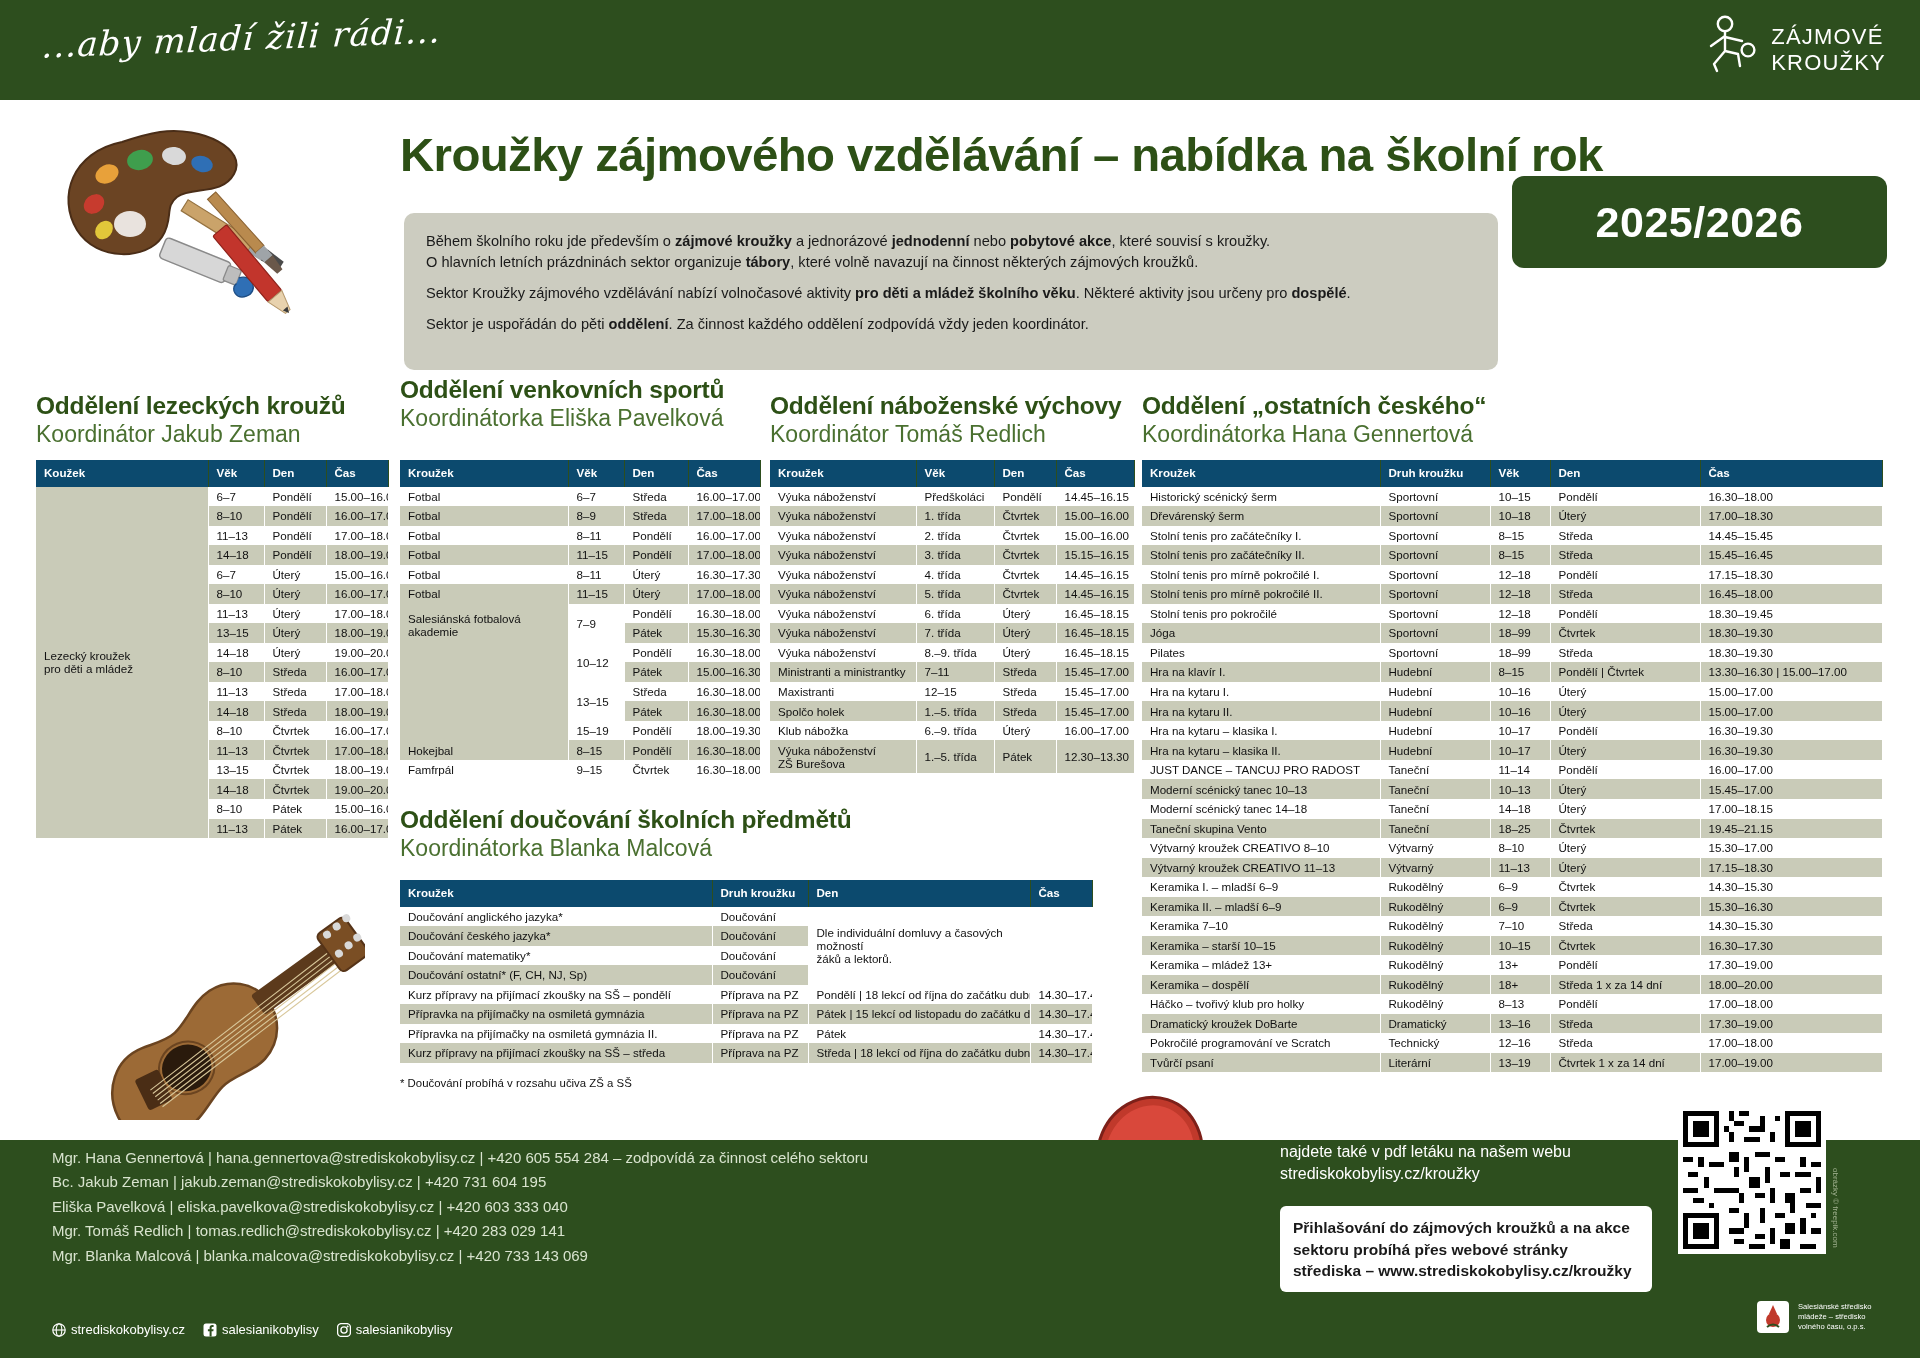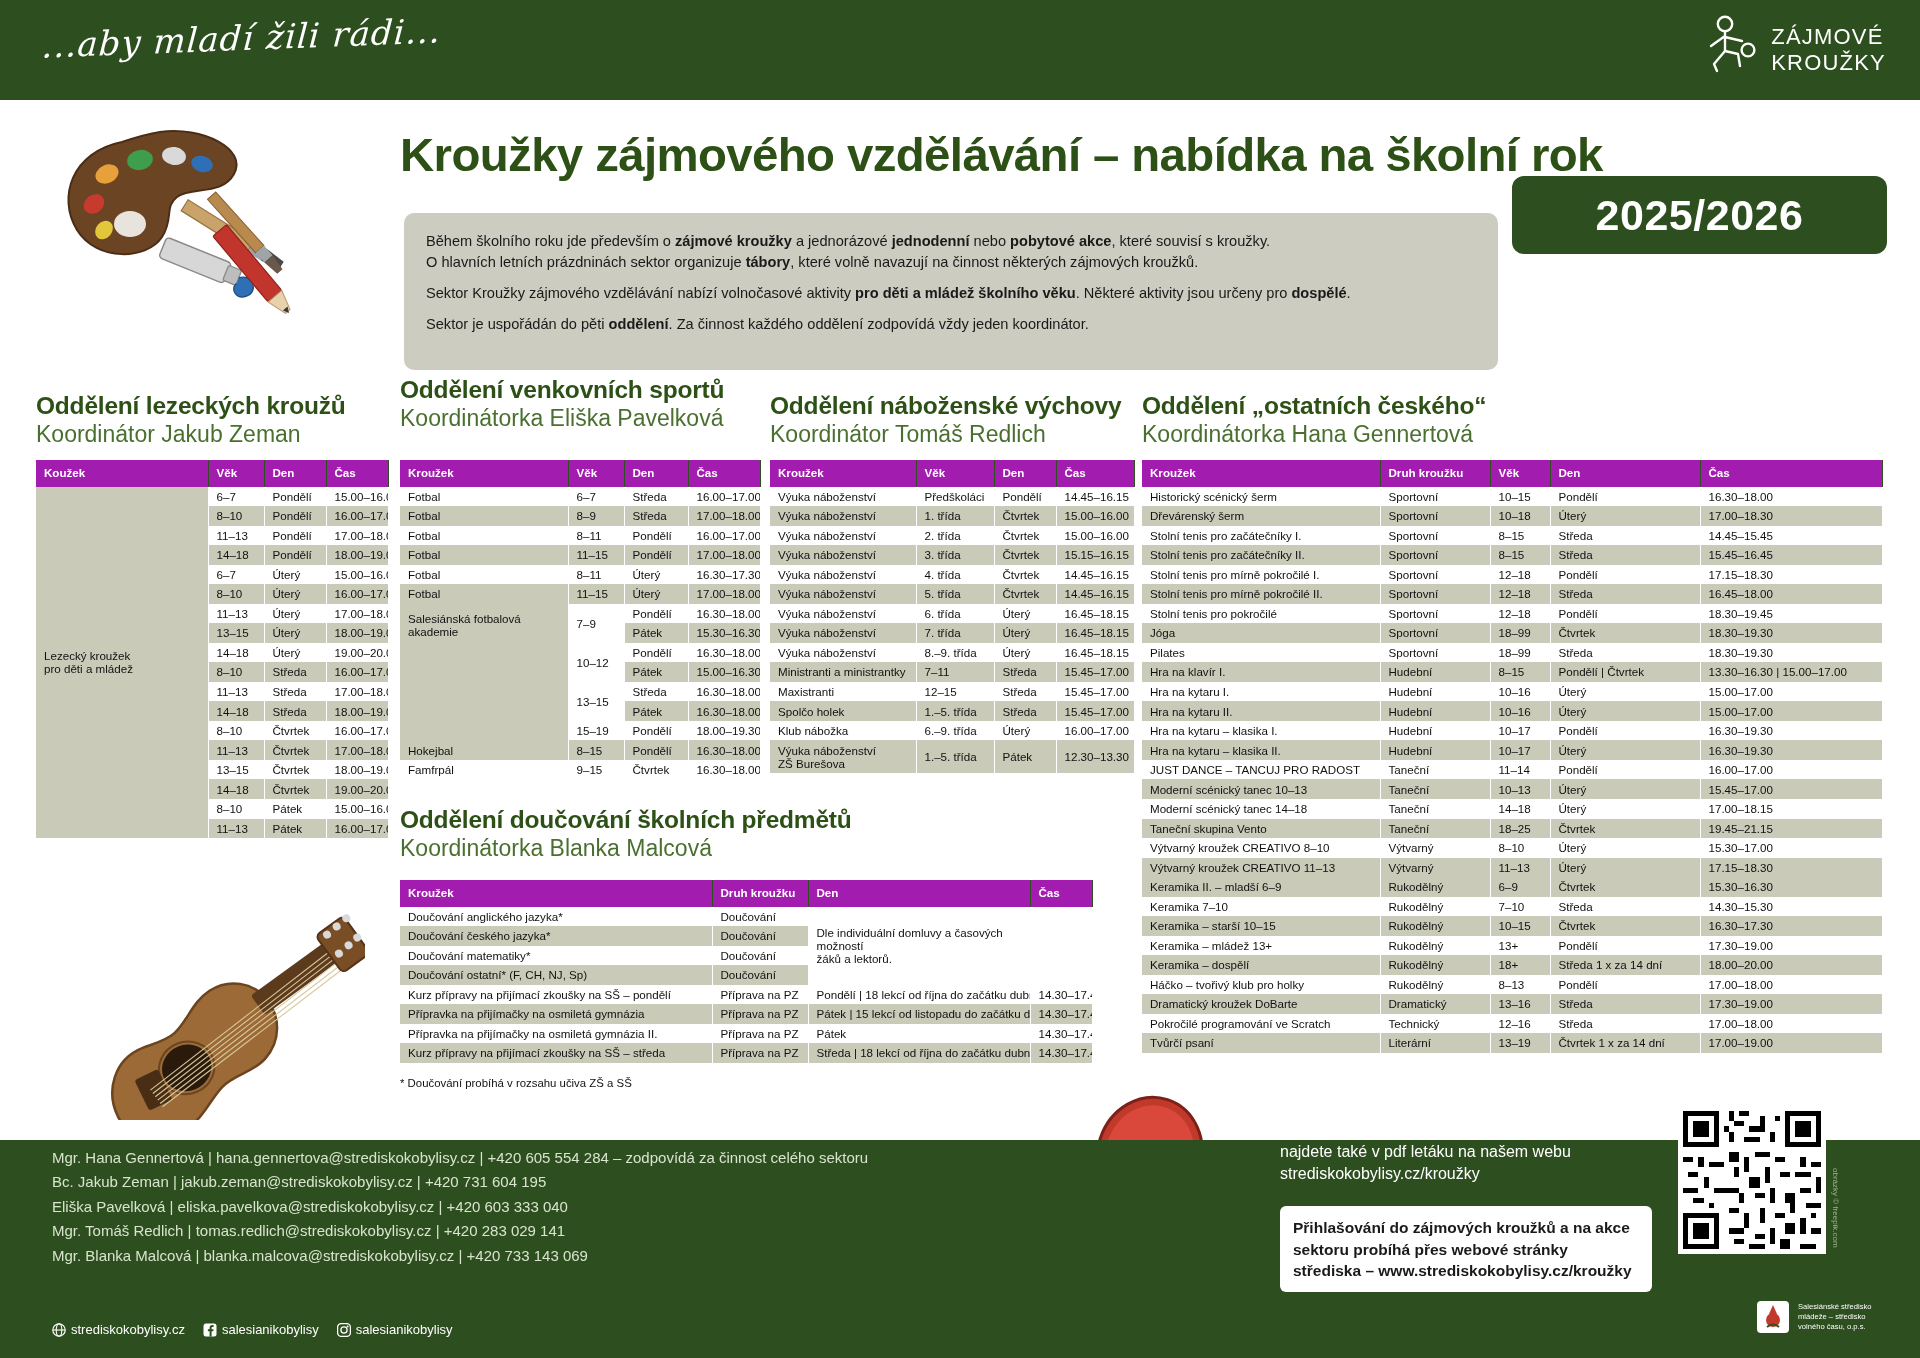--- a/index.html
+++ b/index.html
@@ -32,21 +32,21 @@
 
   
   .maintitle {
     position: absolute; left: 400px; top: 128px; width: 1500px;
     font-size: 46px; font-weight: 700; color: #2d5016;
     letter-spacing: -0.6px; white-space: nowrap;
     font-family: "Liberation Sans", sans-serif;
     transform: scaleX(1.03); transform-origin: left center;
   }
   .yearbox {
-    position: absolute; left: 1512px; top: 176px; width: 375px; height: 78px;
+    position: absolute; left: 1512px; top: 176px; width: 375px; height: 92px;
     background: #2d4e1e; border-radius: 12px;
     display: flex; align-items: center; justify-content: center;
   }
   .yearbox span { color:#fff; font-size:43px; font-weight:700; letter-spacing:0.5px; }
 
   
   .intro {
     position: absolute; left: 404px; top: 213px; width: 1094px; height: 157px;
     background: #ccccc0; border-radius: 10px;
     padding: 18px 20px 10px 22px;
@@ -55,21 +55,21 @@
   .intro p:last-child { margin-bottom: 0; }
   .intro b { font-weight: 700; }
 
   
   .sec-title { font-size: 24.5px; font-weight: 700; color: #2d5016; white-space: nowrap; letter-spacing:-0.2px;}
   .sec-sub   { font-size: 23px; font-weight: 400; color: #4a7030; white-space: nowrap; margin-top: 1px; }
 
   
   table { border-collapse: collapse; width: 100%; table-layout: fixed; }
   thead th {
-    background: #a21caf; color: #fff; font-size: 11.6px; font-weight: 700;
+    background: #0c4a6e; color: #fff; font-size: 11.6px; font-weight: 700;
     text-align: left; padding: 7px 7px 7px 8px; vertical-align: middle;
     border-right: 1px solid #2d4e1e; line-height:1.1;
   }
   tbody td {
     font-size: 11.6px; color: #111; padding: 3.1px 7px 3.1px 8px;
     border-right: 1px solid #ffffff; vertical-align: middle; line-height: 1.15;
     white-space: nowrap; overflow: hidden;
   }
   tbody tr:nth-child(odd) td  { background: #ffffff; }
   tbody tr:nth-child(even) td { background: #c9cbb8; }
@@ -679,20 +679,27 @@
             <td class="shade-a">8–10</td>
             <td class="shade-a">Úterý</td>
             <td class="shade-a">15.30–17.00</td>
           </tr>
           <tr>
             <td class="shade-b">Výtvarný kroužek CREATIVO 11–13</td>
             <td class="shade-b">Výtvarný</td>
             <td class="shade-b">11–13</td>
             <td class="shade-b">Úterý</td>
             <td class="shade-b">17.15–18.30</td>
+          </tr>
+          <tr>
+            <td class="shade-a">Keramika I. – mladší 6–9</td>
+            <td class="shade-a">Rukodělný</td>
+            <td class="shade-a">6–9</td>
+            <td class="shade-a">Čtvrtek</td>
+            <td class="shade-a">14.30–15.30</td>
           </tr>
           <tr>
             <td class="shade-b">Keramika II. – mladší 6–9</td>
             <td class="shade-b">Rukodělný</td>
             <td class="shade-b">6–9</td>
             <td class="shade-b">Čtvrtek</td>
             <td class="shade-b">15.30–16.30</td>
           </tr>
           <tr>
             <td class="shade-a">Keramika 7–10</td>

